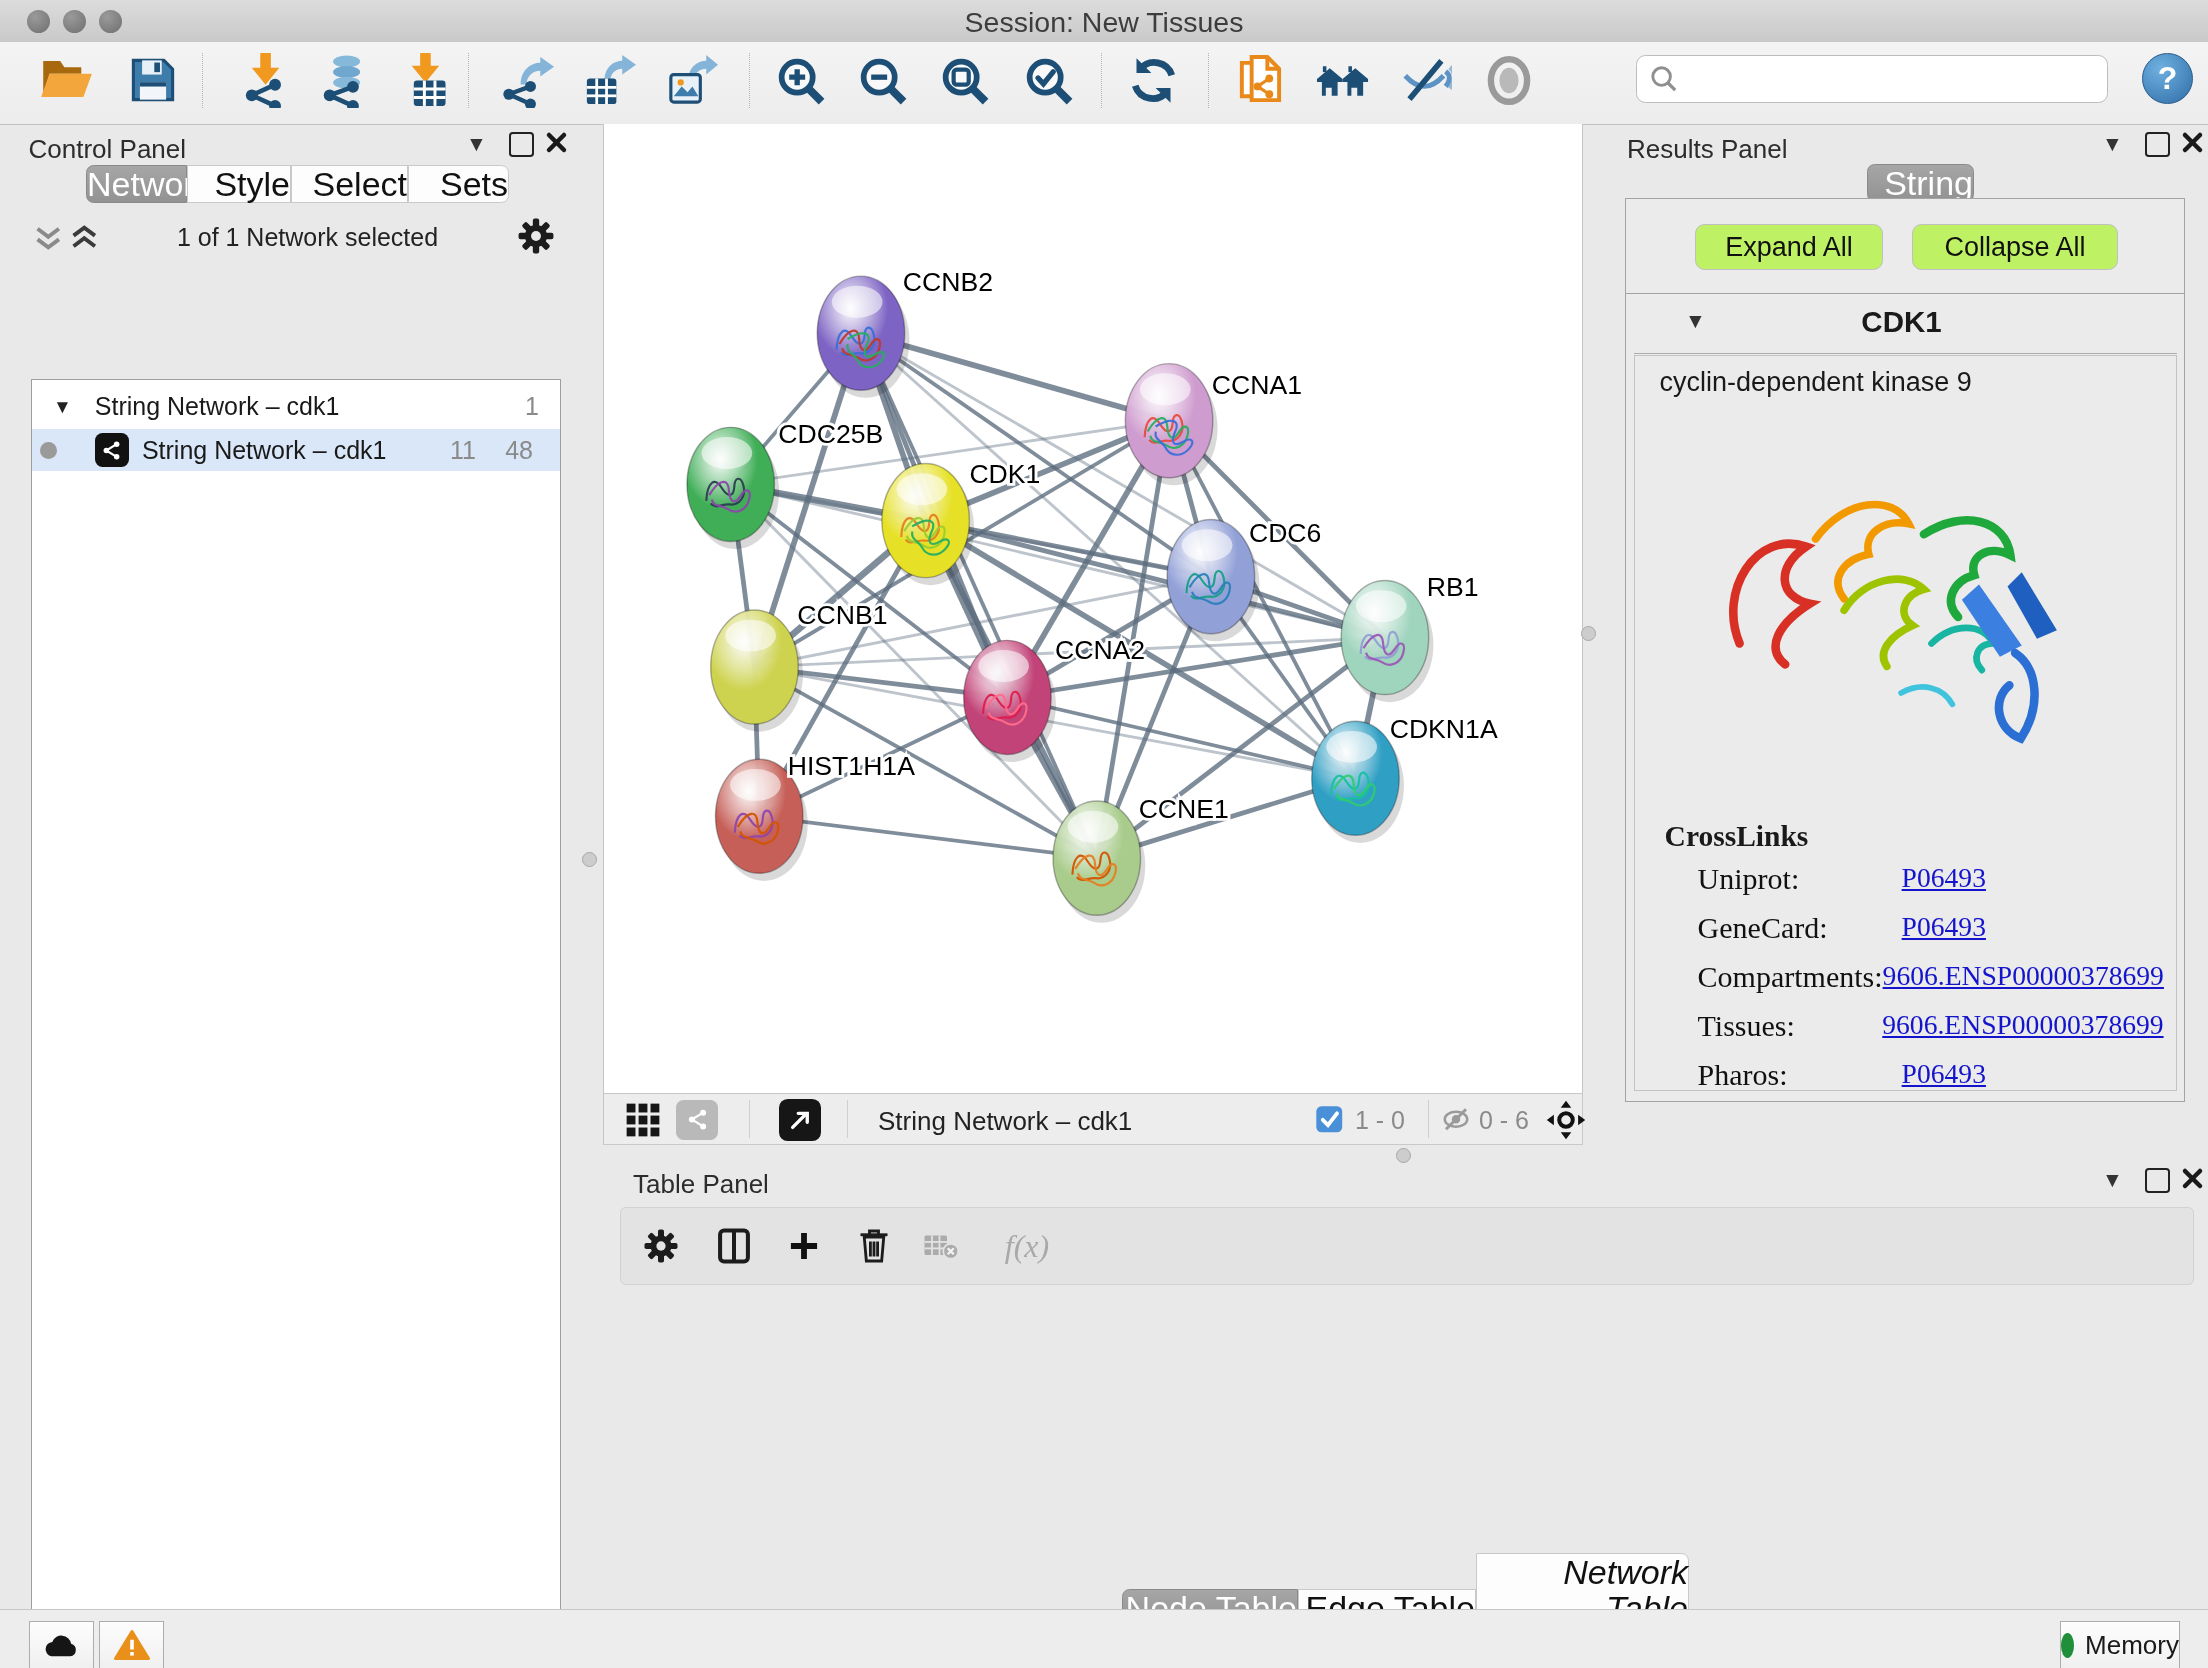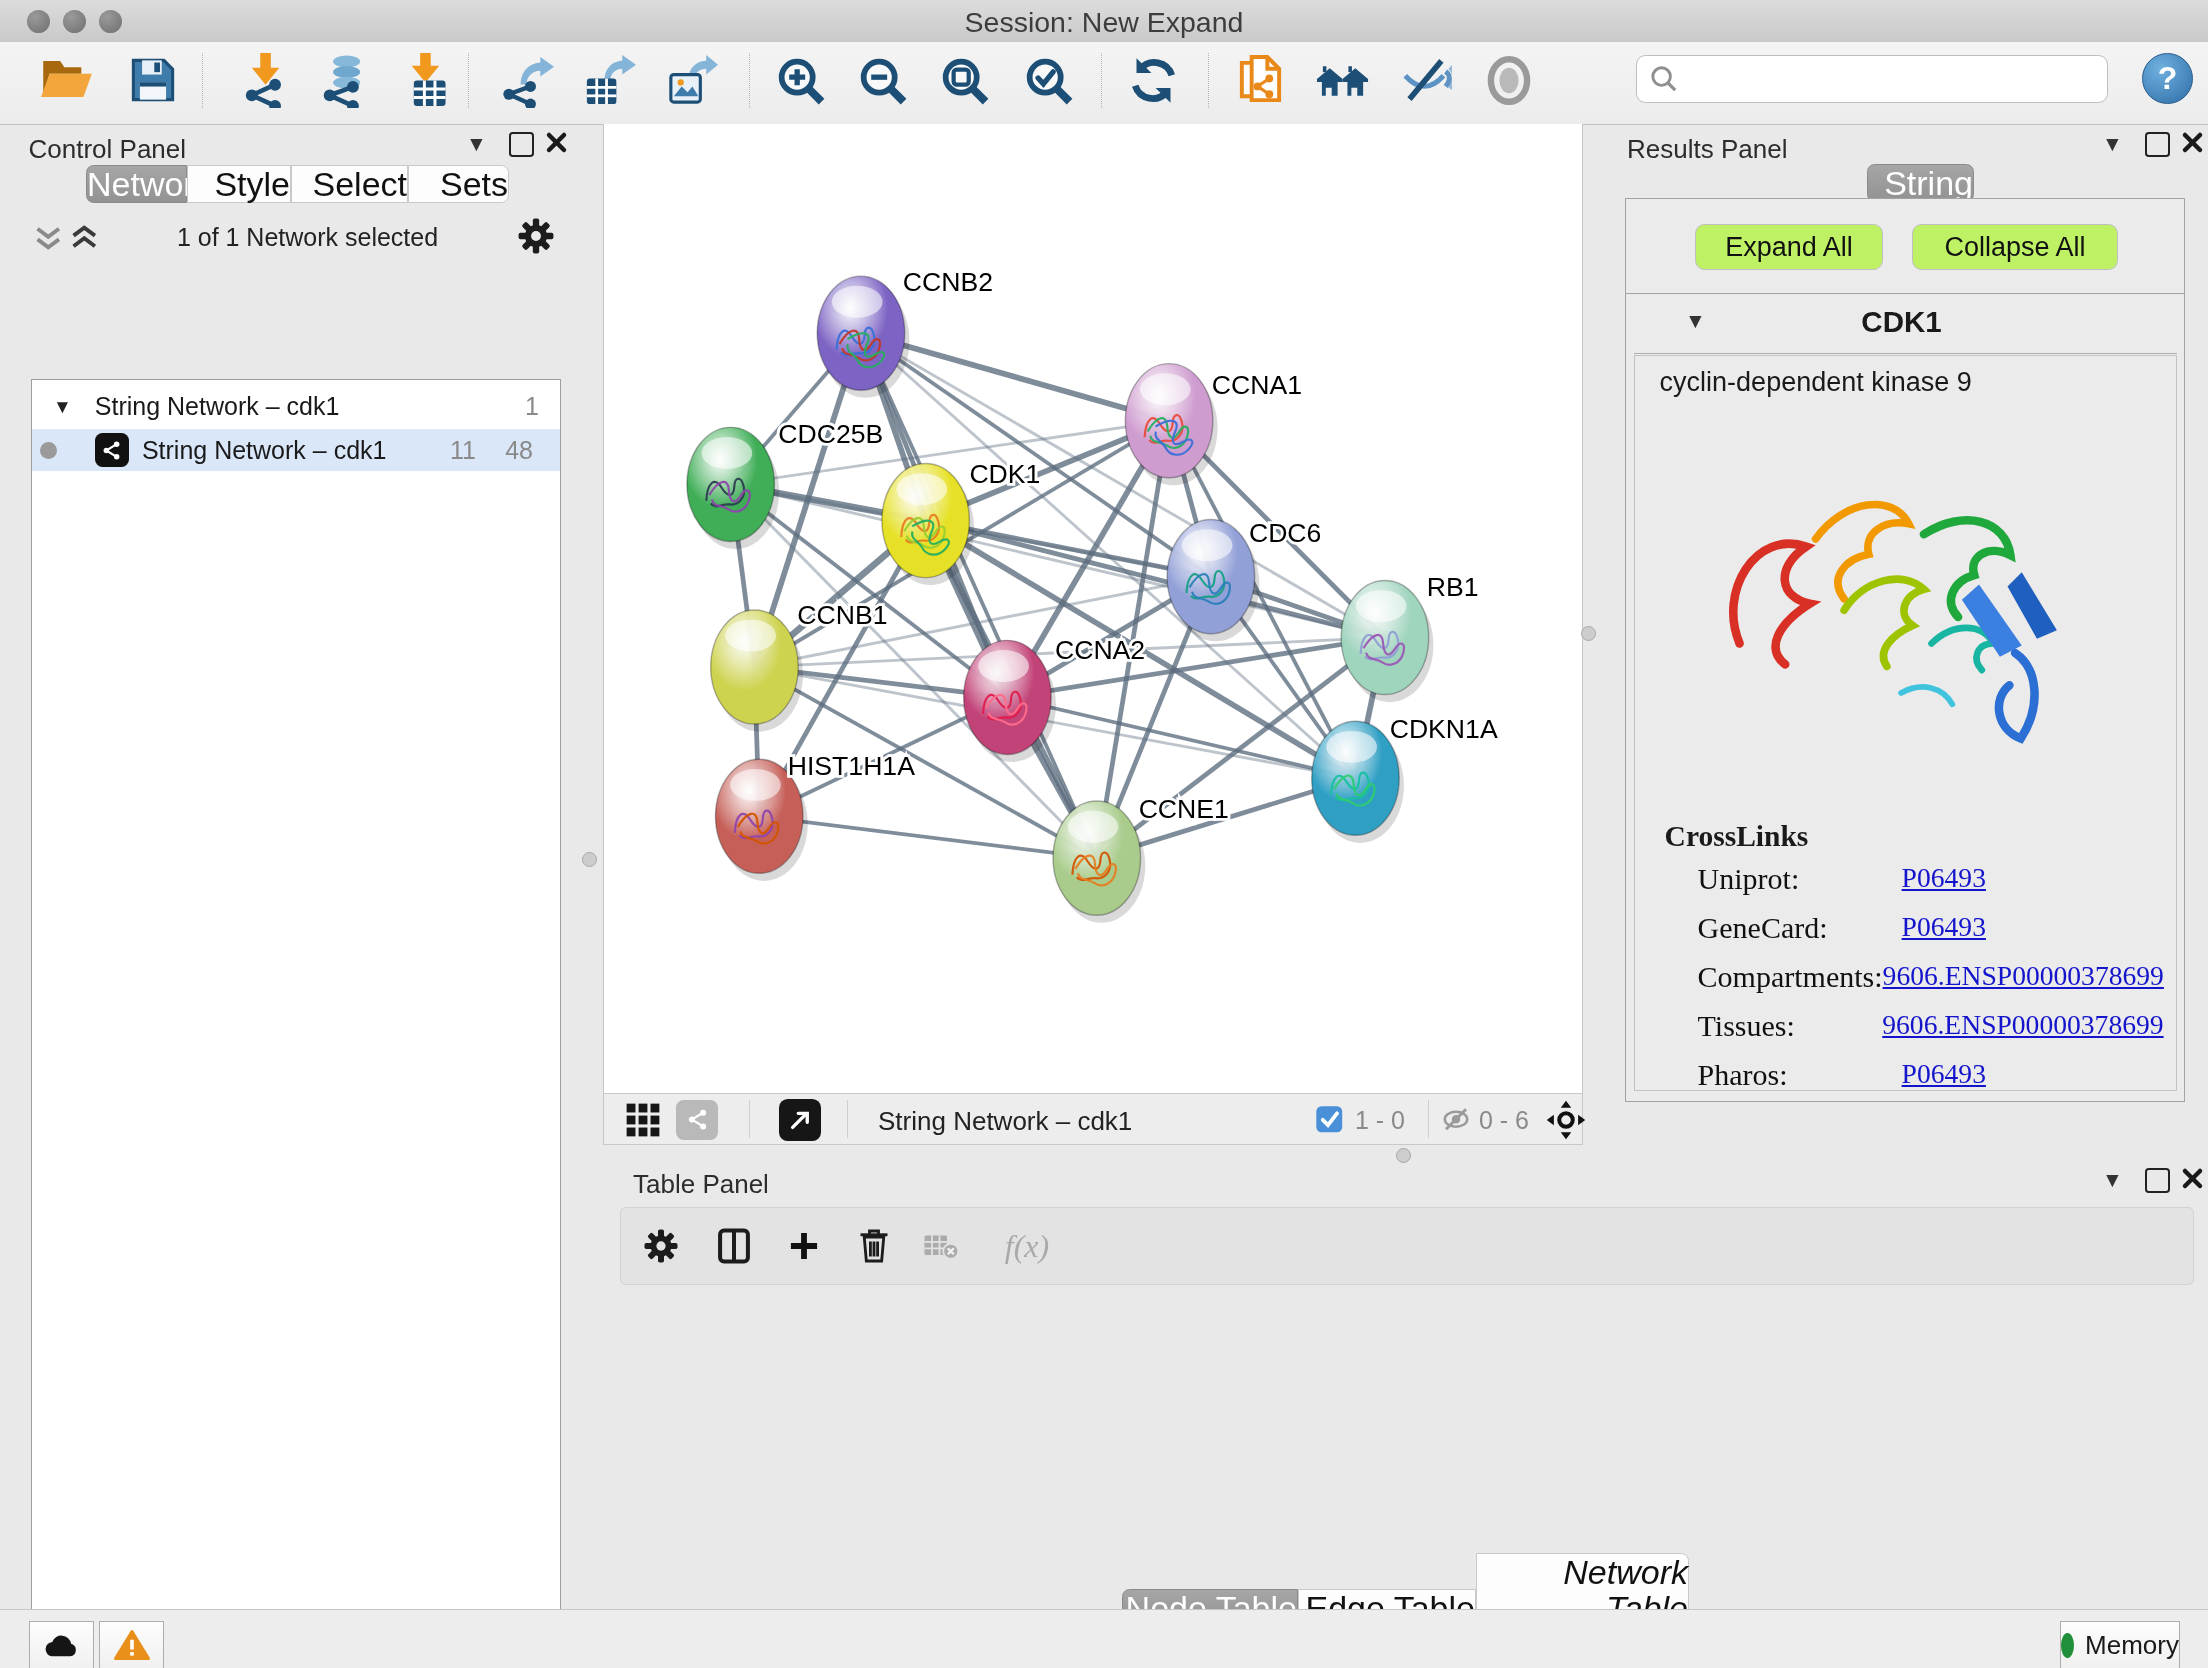--- a/index.html
+++ b/index.html
@@ -51,21 +51,21 @@
   .memdot{width:25px;height:25px;border-radius:50%;background:#1f8f3a;margin-right:11.4px}
   text.nodelabel{font-size:28px;fill:#000;stroke:#ffffff;stroke-width:6px;paint-order:stroke;font-family:"Liberation Sans","DejaVu Sans",sans-serif}
 </style>
 </head>
 <body>
 
 <div class="abs titlebar">
   <div class="abs tl-circle" style="left:27px"></div>
   <div class="abs tl-circle" style="left:63px"></div>
   <div class="abs tl-circle" style="left:99px"></div>
-  <div class="abs win-title">Session: New Expand</div>
+  <div class="abs win-title">Session: New Tissues</div>
 </div>
 
 <div class="abs toolbar">
   <div class="tbtn" style="left:36px">
     <svg width="55" height="48" viewBox="0 0 26 22">
         <path d="M2 2h8l2 3h8v3H5L2 18z" fill="#a8690e"></path>
         <path d="M5 8h20l-4 11H1z" fill="#f3a63c"></path>
       </svg>
   </div>
   <div class="tbtn" style="left:122px">

